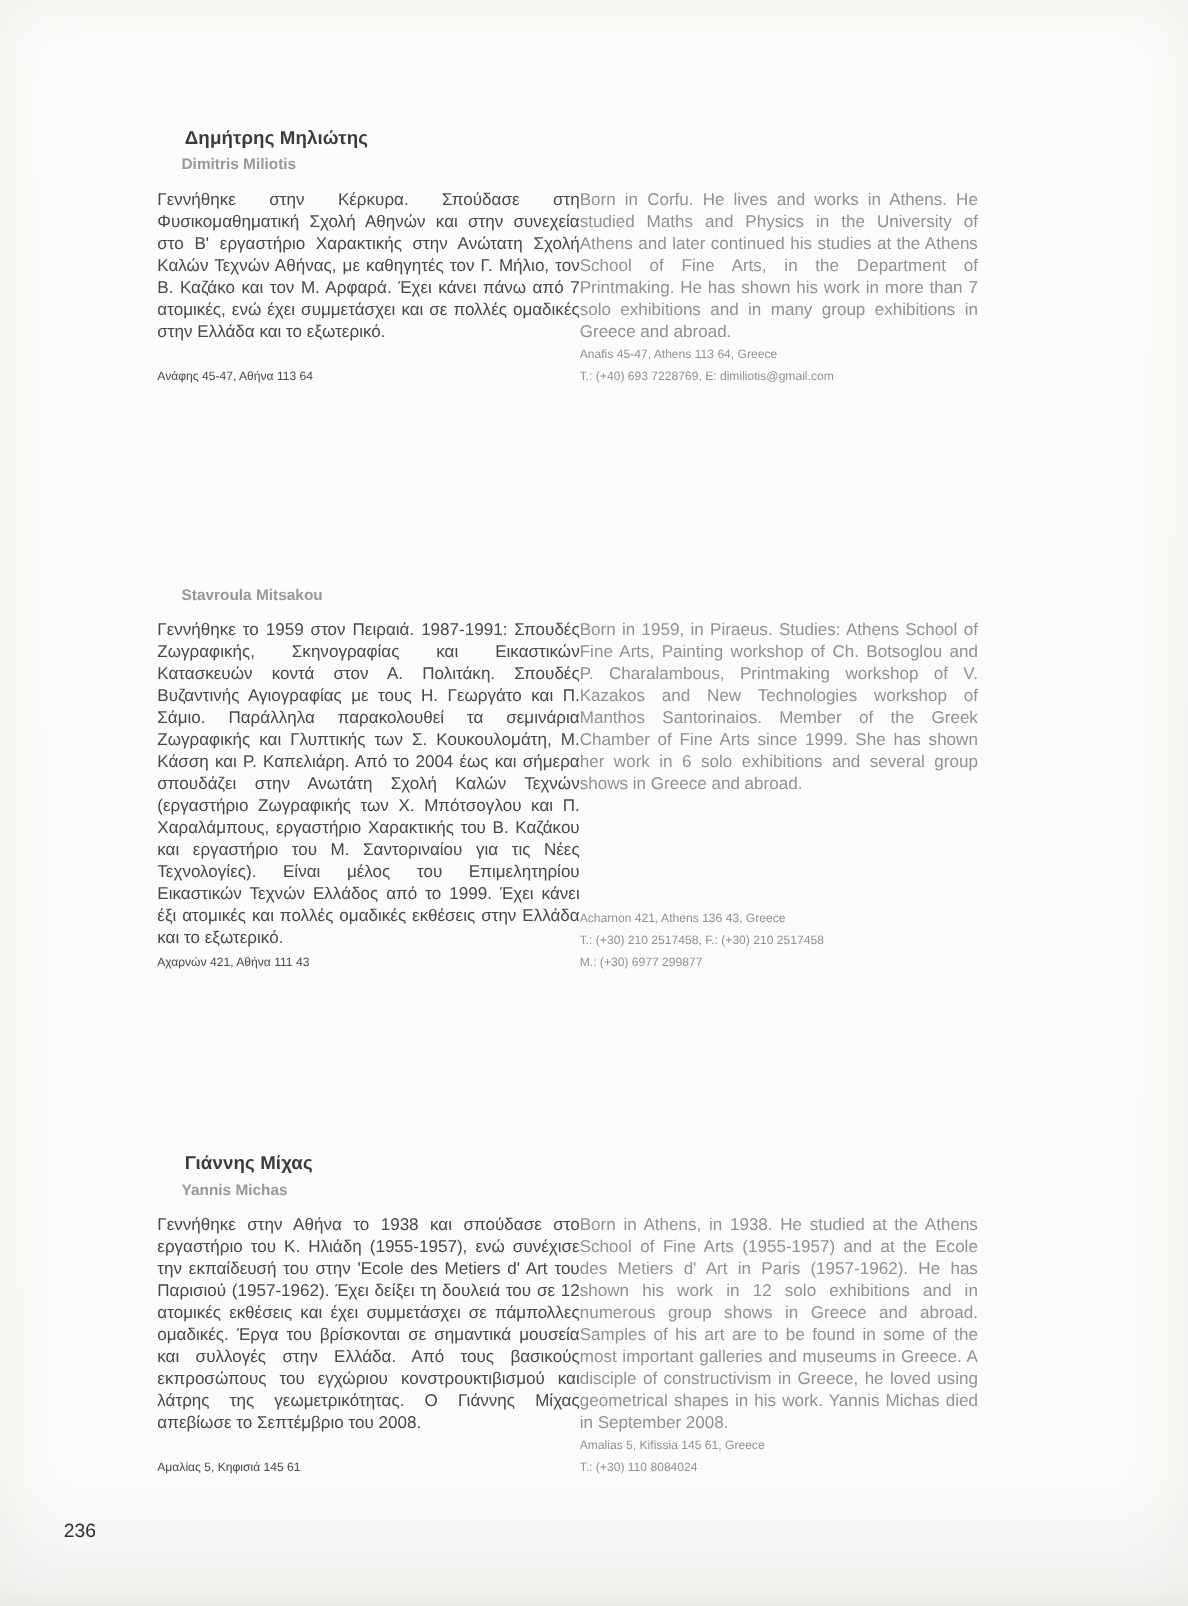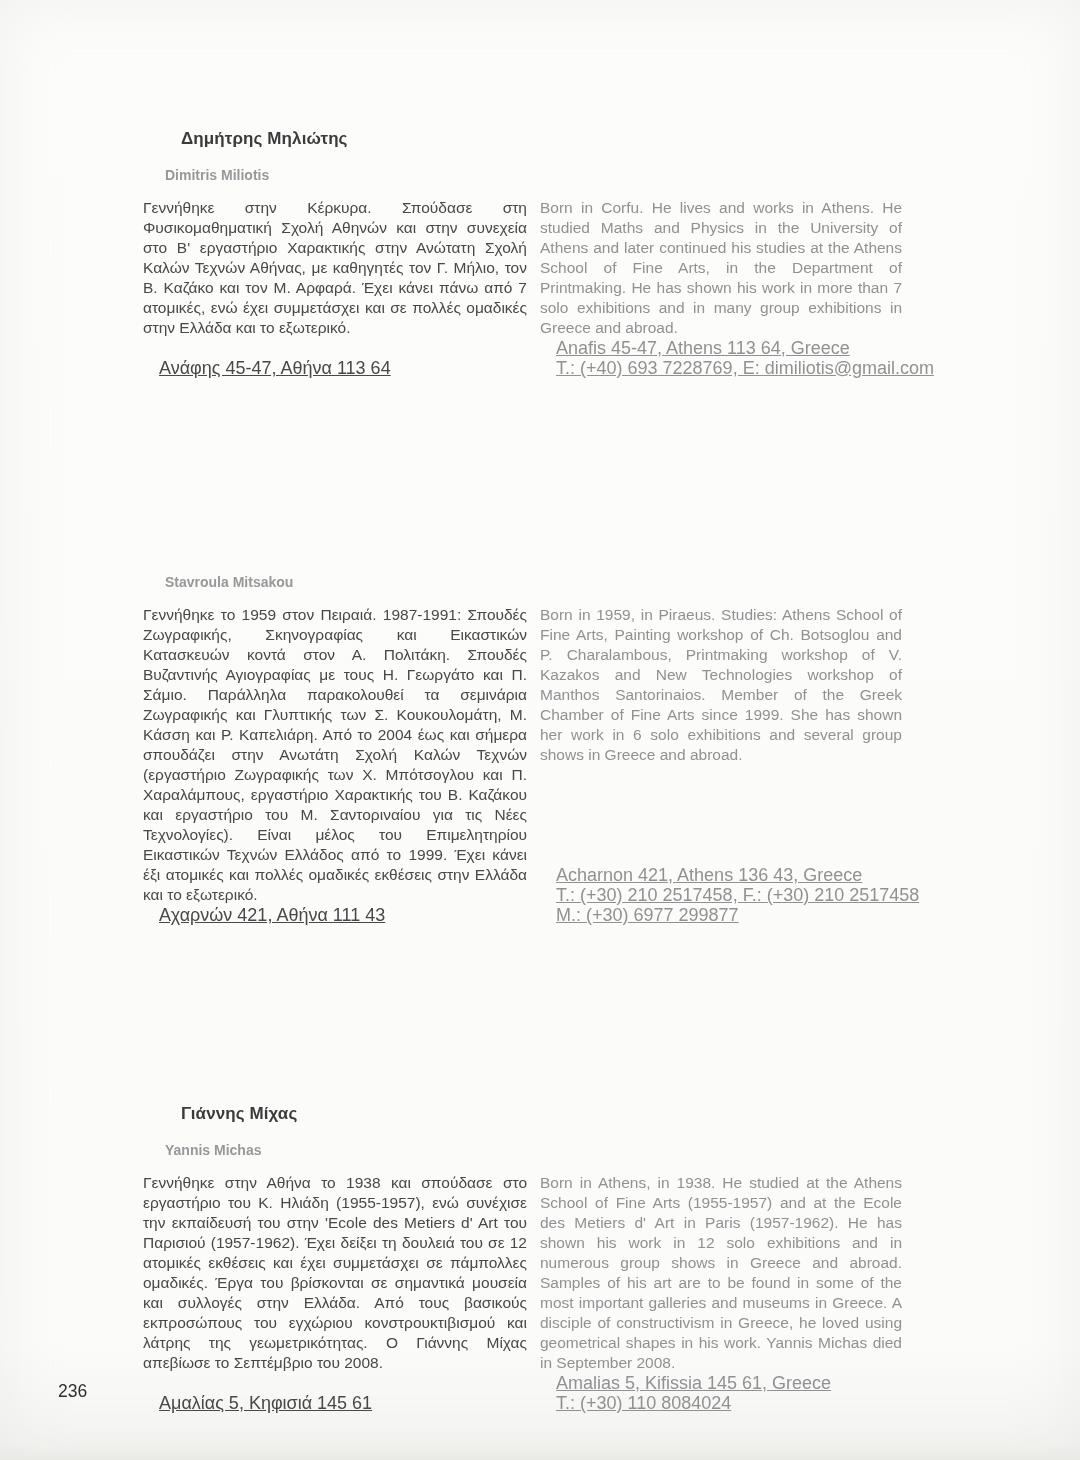--- a/index.html
+++ b/index.html
@@ -31,62 +31,60 @@
   .content {
     padding-top: 112px;
     padding-left: 143px;
     width: 764px;
   }
   .entry-header {
     margin-left: 22px;
     margin-bottom: 13px;
   }
   .name-gr {
-    margin: 16px;
+    margin: 3px;
     font-size: 17px;
     line-height: 21px;
     font-weight: bold;
     color: #3b3b3d;
     letter-spacing: 0.1px;
   }
   .name-en {
     margin: 0;
     font-size: 14px;
     line-height: 20px;
     font-weight: bold;
     color: #96989a;
   }
   .entry-body {
     display: grid;
     grid-template-columns: 384px 362px;
-    column-gap: 13px;
   }
   .col {
     display: flex;
     flex-direction: column;
   }
   .entry.e1 .col { min-height: 174px; }
   .entry.e2 .col { min-height: 322px; }
   .entry.e3 .col { min-height: 238px; }
   .entry.e2 { margin-top: 178px; }
   .entry.e3 { margin-top: 162px; }
   .bio {
     margin: 0;
     text-align: justify;
     font-size: 15.5px;
     line-height: 20px;
   }
   .gr-text { color: #48484a; }
   .en-text { color: #8f9193; }
   .address {
-    margin: 16px;
+    margin: 0;
     margin-top: auto;
-    font-size: 18px;
+    font-size: 11px;
     line-height: 20px;
-    text-decoration: underline;
   }
   .address .addr-line { white-space: nowrap; }
   .page-number {
     position: absolute;
     left: 58px;
     top: 1381px;
     font-size: 17.5px;
     color: #2e2e30;
   }
 </style>

